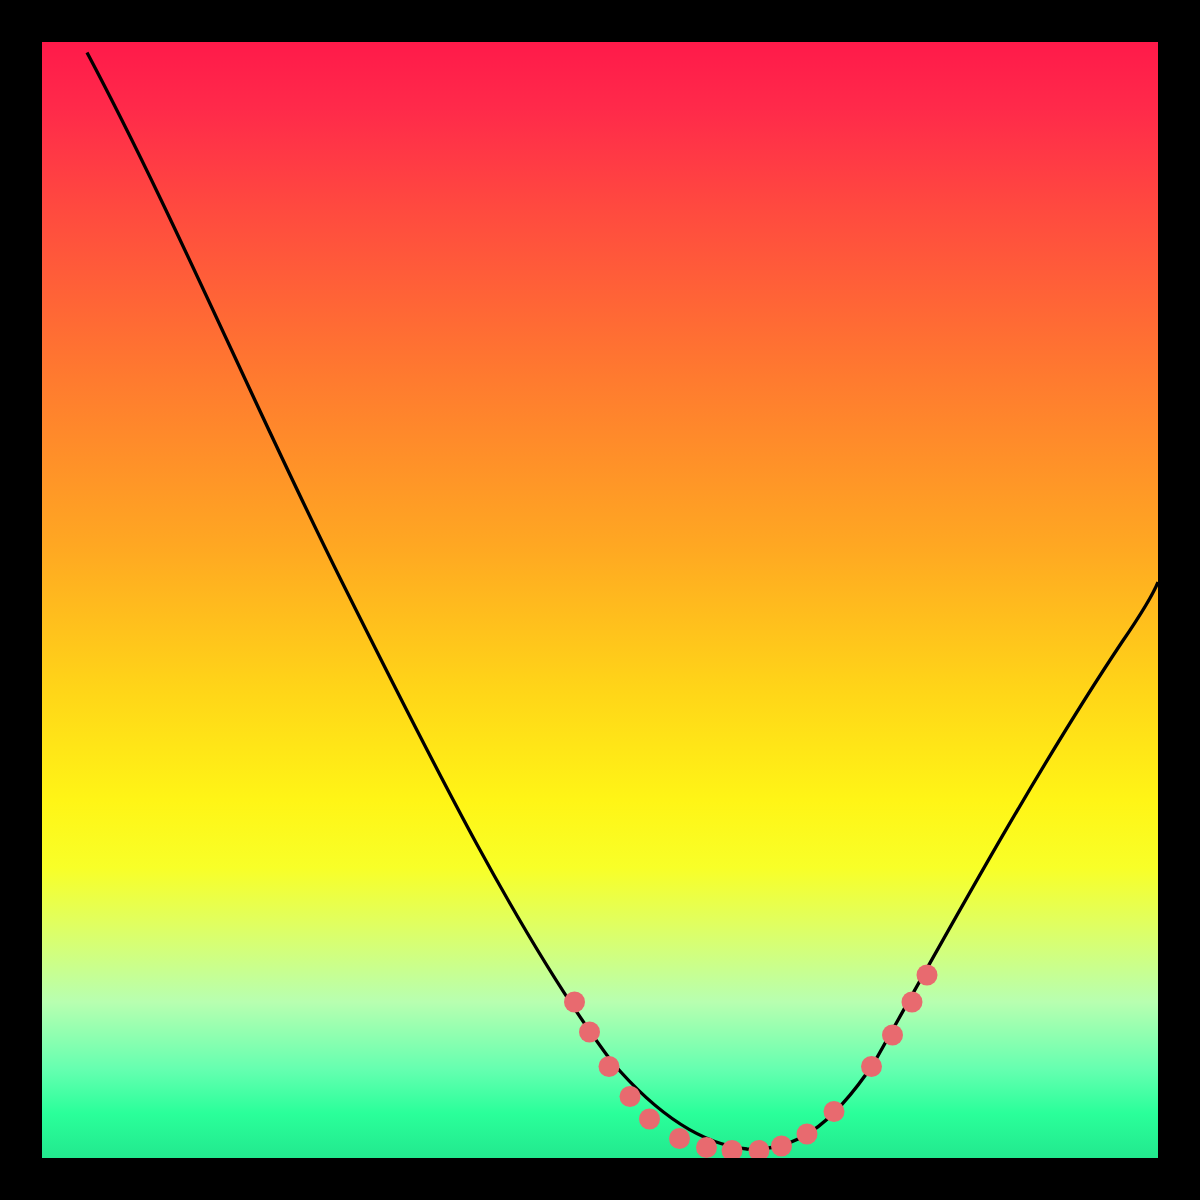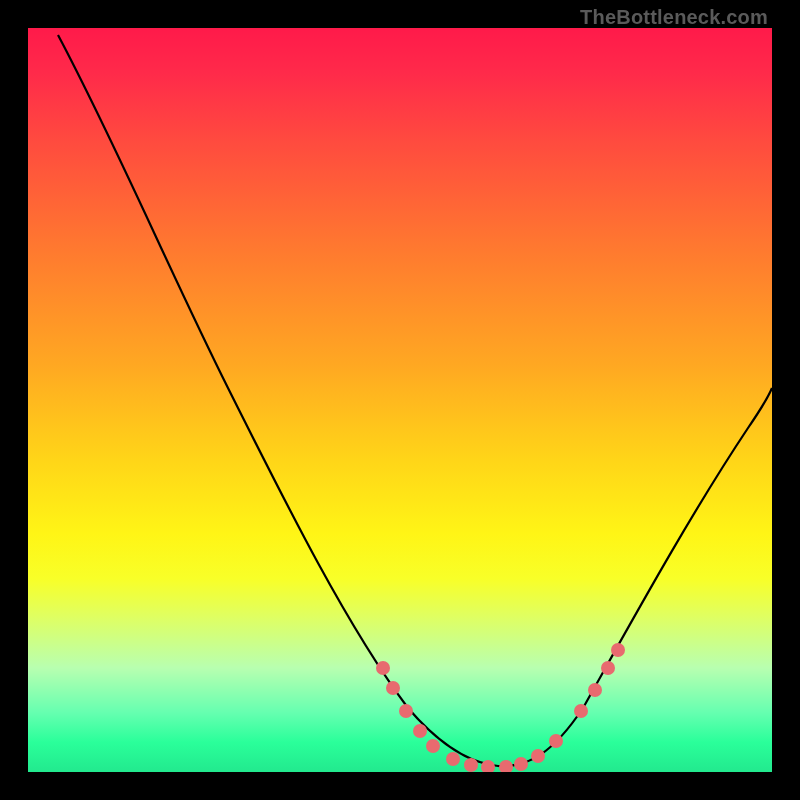--- a/index.html
+++ b/index.html
@@ -50,14 +50,13 @@
       <circle cx="493" cy="736" r="7"></circle>
       <circle cx="510" cy="728" r="7"></circle>
       <circle cx="528" cy="713" r="7"></circle>
       <circle cx="553" cy="683" r="7"></circle>
       <circle cx="567" cy="662" r="7"></circle>
       <circle cx="580" cy="640" r="7"></circle>
       <circle cx="590" cy="622" r="7"></circle>
     </g>
   </svg>
 
-  <div class="watermark">TheBottleneck.com</div>
 </div>
 
 </body></html>

